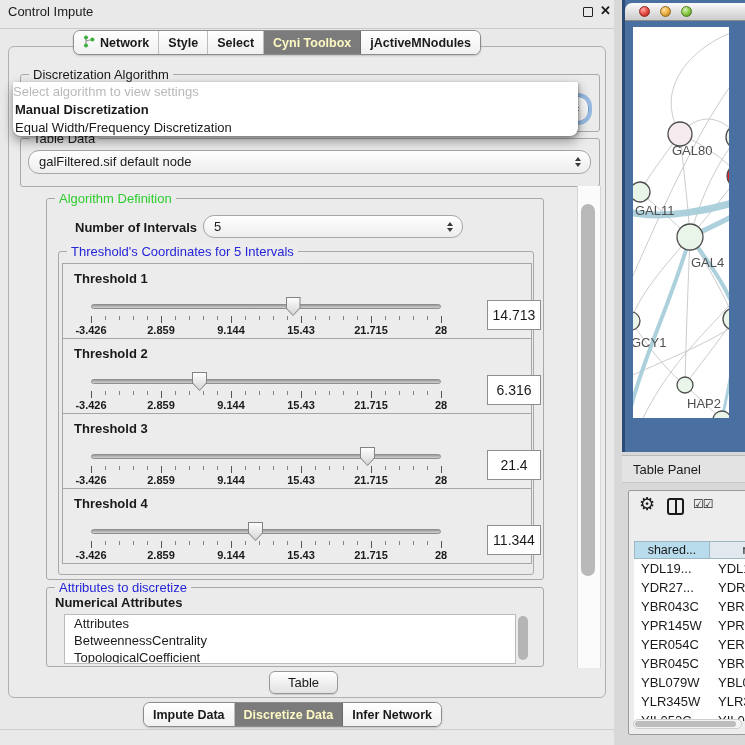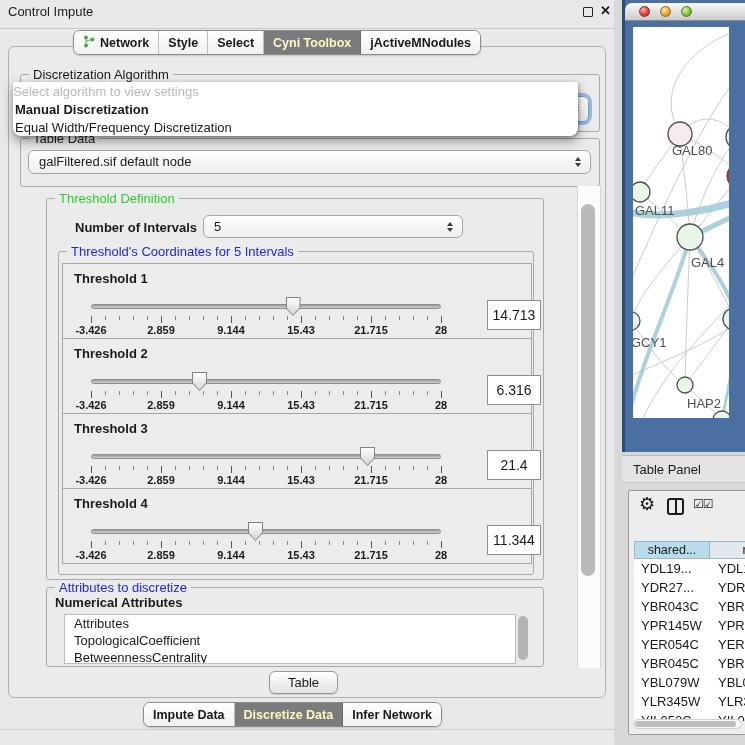--- a/index.html
+++ b/index.html
@@ -28,21 +28,21 @@
   .seg .tab.sel{background:#7b7b7b;color:#fef9c3;border-right-color:#6a6a6a}
 
   
   .group{position:absolute;border:1px solid #a9a9a9;border-radius:3px}
   .group-title{position:absolute;top:-8px;left:8px;background:#ebebeb;padding:0 4px;font-size:13px;white-space:nowrap}
   .gt-green{color:#2ecc2e}
   .gt-blue{color:#2525d8}
 
   
   .mac-combo{position:absolute;background:linear-gradient(#ffffff,#ededed);border:1px solid #a6a6a6;
-             border-radius:6px;font-size:13px;box-sizing:border-box;padding:3px 22px 0 10px;white-space:nowrap;overflow:hidden}
+             border-radius:11px;font-size:13px;box-sizing:border-box;padding:3px 22px 0 10px;white-space:nowrap;overflow:hidden}
   .arr{position:absolute;right:9px;top:50%;transform:translateY(-50%);display:flex;flex-direction:column;gap:2px}
   .arr i{width:0;height:0;border-left:3.5px solid transparent;border-right:3.5px solid transparent}
   .arr .up{border-bottom:4.5px solid #3a3a3a}
   .arr .dn{border-top:4.5px solid #3a3a3a}
 
   #algo-group{left:11px;top:27px;width:578px;height:56px}
   #algo-combo{left:19px;top:49px;width:561px;height:26px;border:1px solid #6f9fd8;
               box-shadow:0 0 0 3px rgba(120,168,222,.75);z-index:1}
   #tdata-group{left:11px;top:91px;width:578px;height:47px}
   #tdata-combo{left:19px;top:103px;width:563px;height:24px}
@@ -158,21 +158,21 @@
     </div>
     <div class="mac-combo" id="tdata-combo">
       <span>galFiltered.sif default node</span>
       <span class="arr">
           <i class="up"></i>
           <i class="dn"></i>
         </span>
     </div>
 
     <div class="group" id="interval-group">
-      <span class="group-title gt-green">Threshold Definition</span>
+      <span class="group-title gt-green">Algorithm Definition</span>
       <div id="noi-label">Number of Intervals</div>
       <div class="mac-combo" id="noi-spinner">
         <span>5</span>
         <span class="arr">
             <i class="up"></i>
             <i class="dn"></i>
           </span>
       </div>
       <div class="group" id="thresh-group">
         <span class="group-title gt-blue" style="background:#ececec">Threshold's Coordinates for 5 Intervals</span>
@@ -363,22 +363,22 @@
             </div>
           </div>
       </div>
     </div>
 
     <div class="group" id="attr-group">
       <span class="group-title gt-blue">Attributes to discretize</span>
       <div id="attr-heading">Numerical Attributes</div>
       <div id="attr-list">
           <div class="attr-item">Attributes</div>
+          <div class="attr-item">BetweennessCentrality</div>
           <div class="attr-item">TopologicalCoefficient</div>
-          <div class="attr-item">BetweennessCentrality</div>
         </div>
       <div id="attr-scroll">
           <div class="sthumb"></div>
         </div>
     </div>
 
     <div id="outer-scroll">
         <div class="sthumb"></div>
       </div>
 

